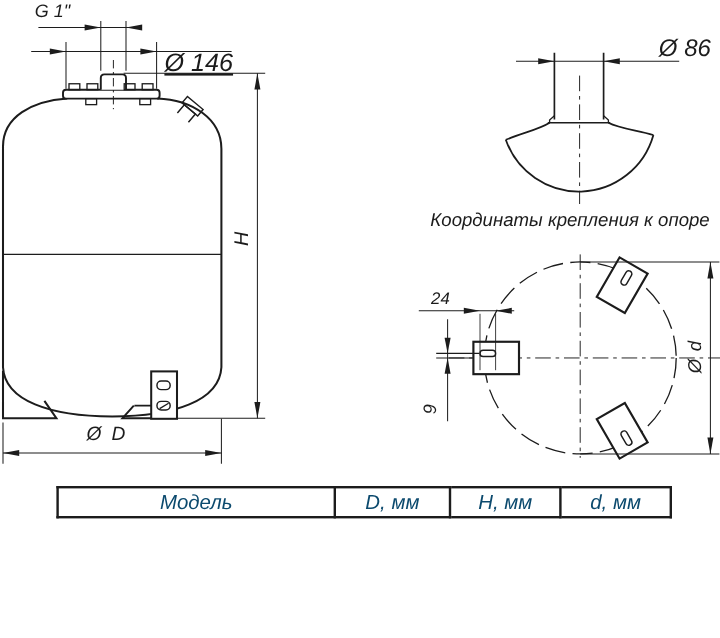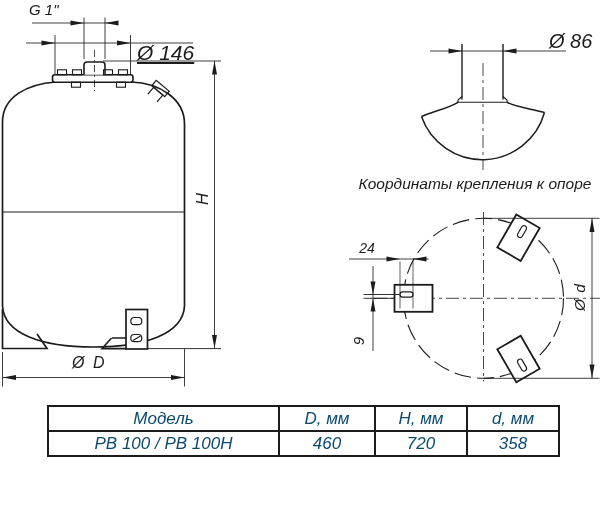--- a/index.html
+++ b/index.html
@@ -155,22 +155,16 @@
   <div class="lbl rot" style="left:560px; top:282px; width:40px; height:30px; font-size:15.5px; letter-spacing:1px;">Ø d</div>
 
   <table class="spec">
     <tbody>
         <tr>
       <th class="c0">Модель</th>
       <th class="c1">D, мм</th>
       <th class="c2">H, мм</th>
       <th class="c3">d, мм</th>
     </tr>
-    <tr>
-      <td>РВ 100 / РВ 100Н</td>
-      <td>460</td>
-      <td>720</td>
-      <td>358</td>
-    </tr>
   </tbody>
     </table>
 
 </div>
 
 </body></html>

